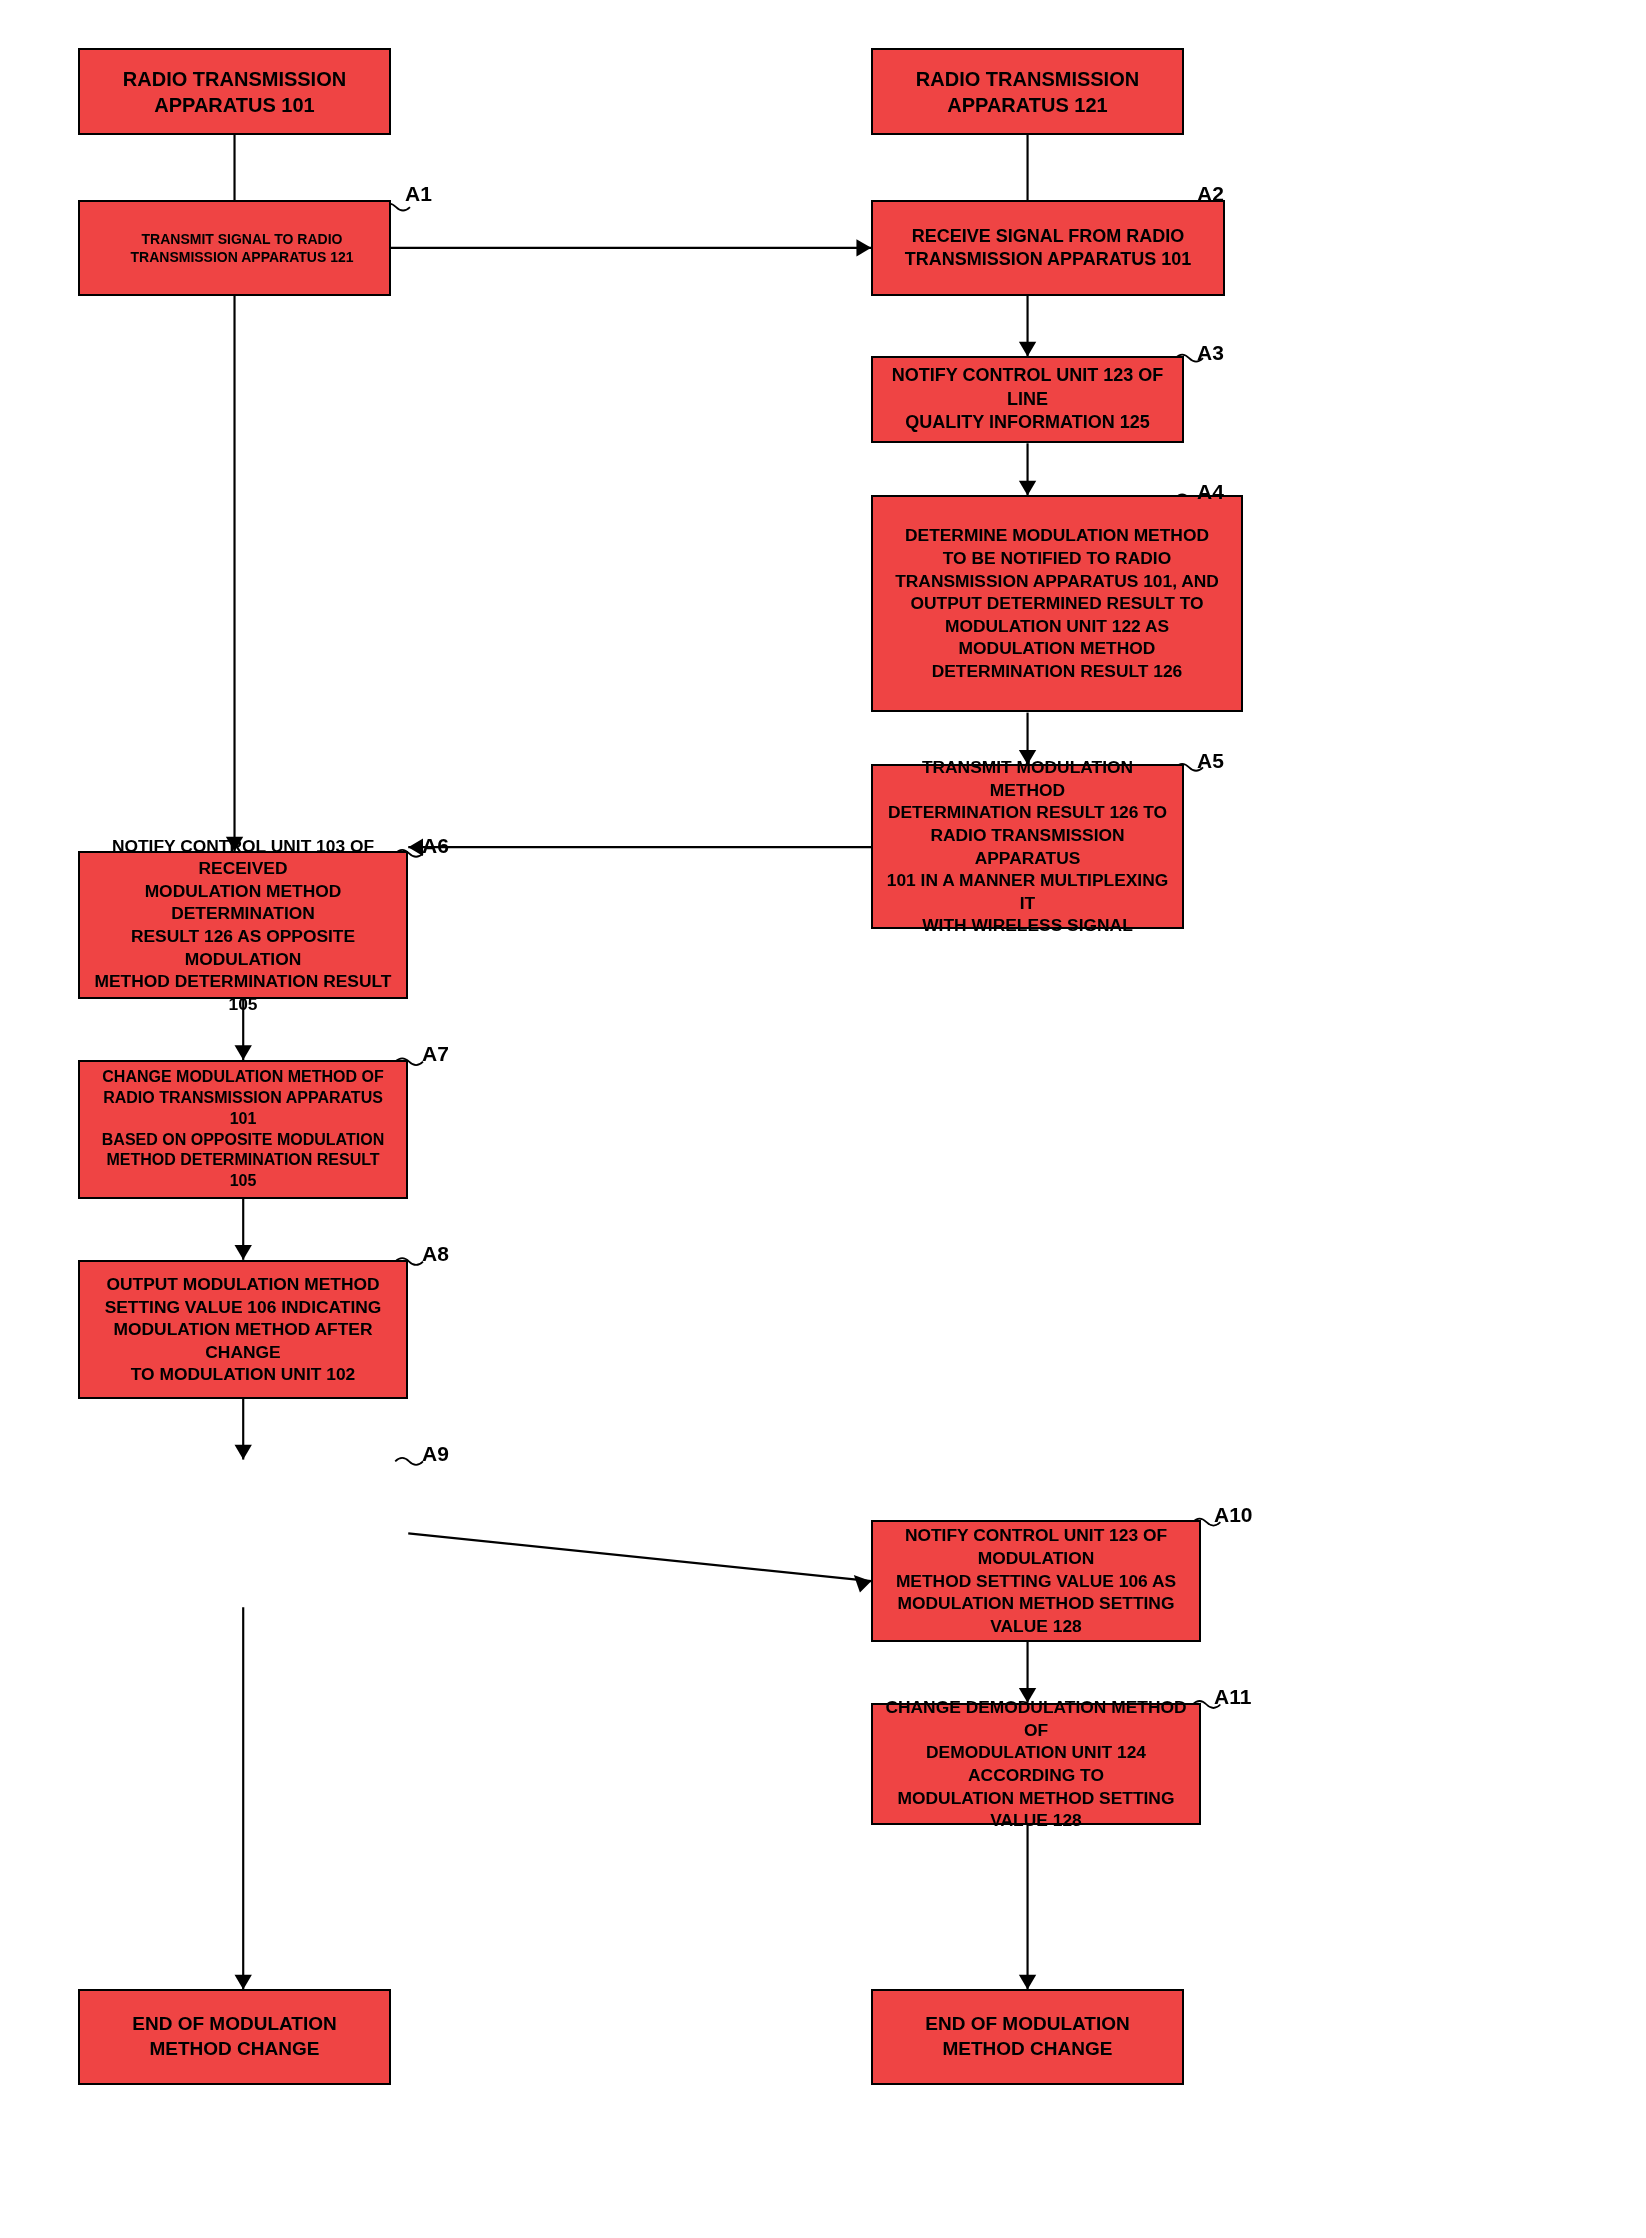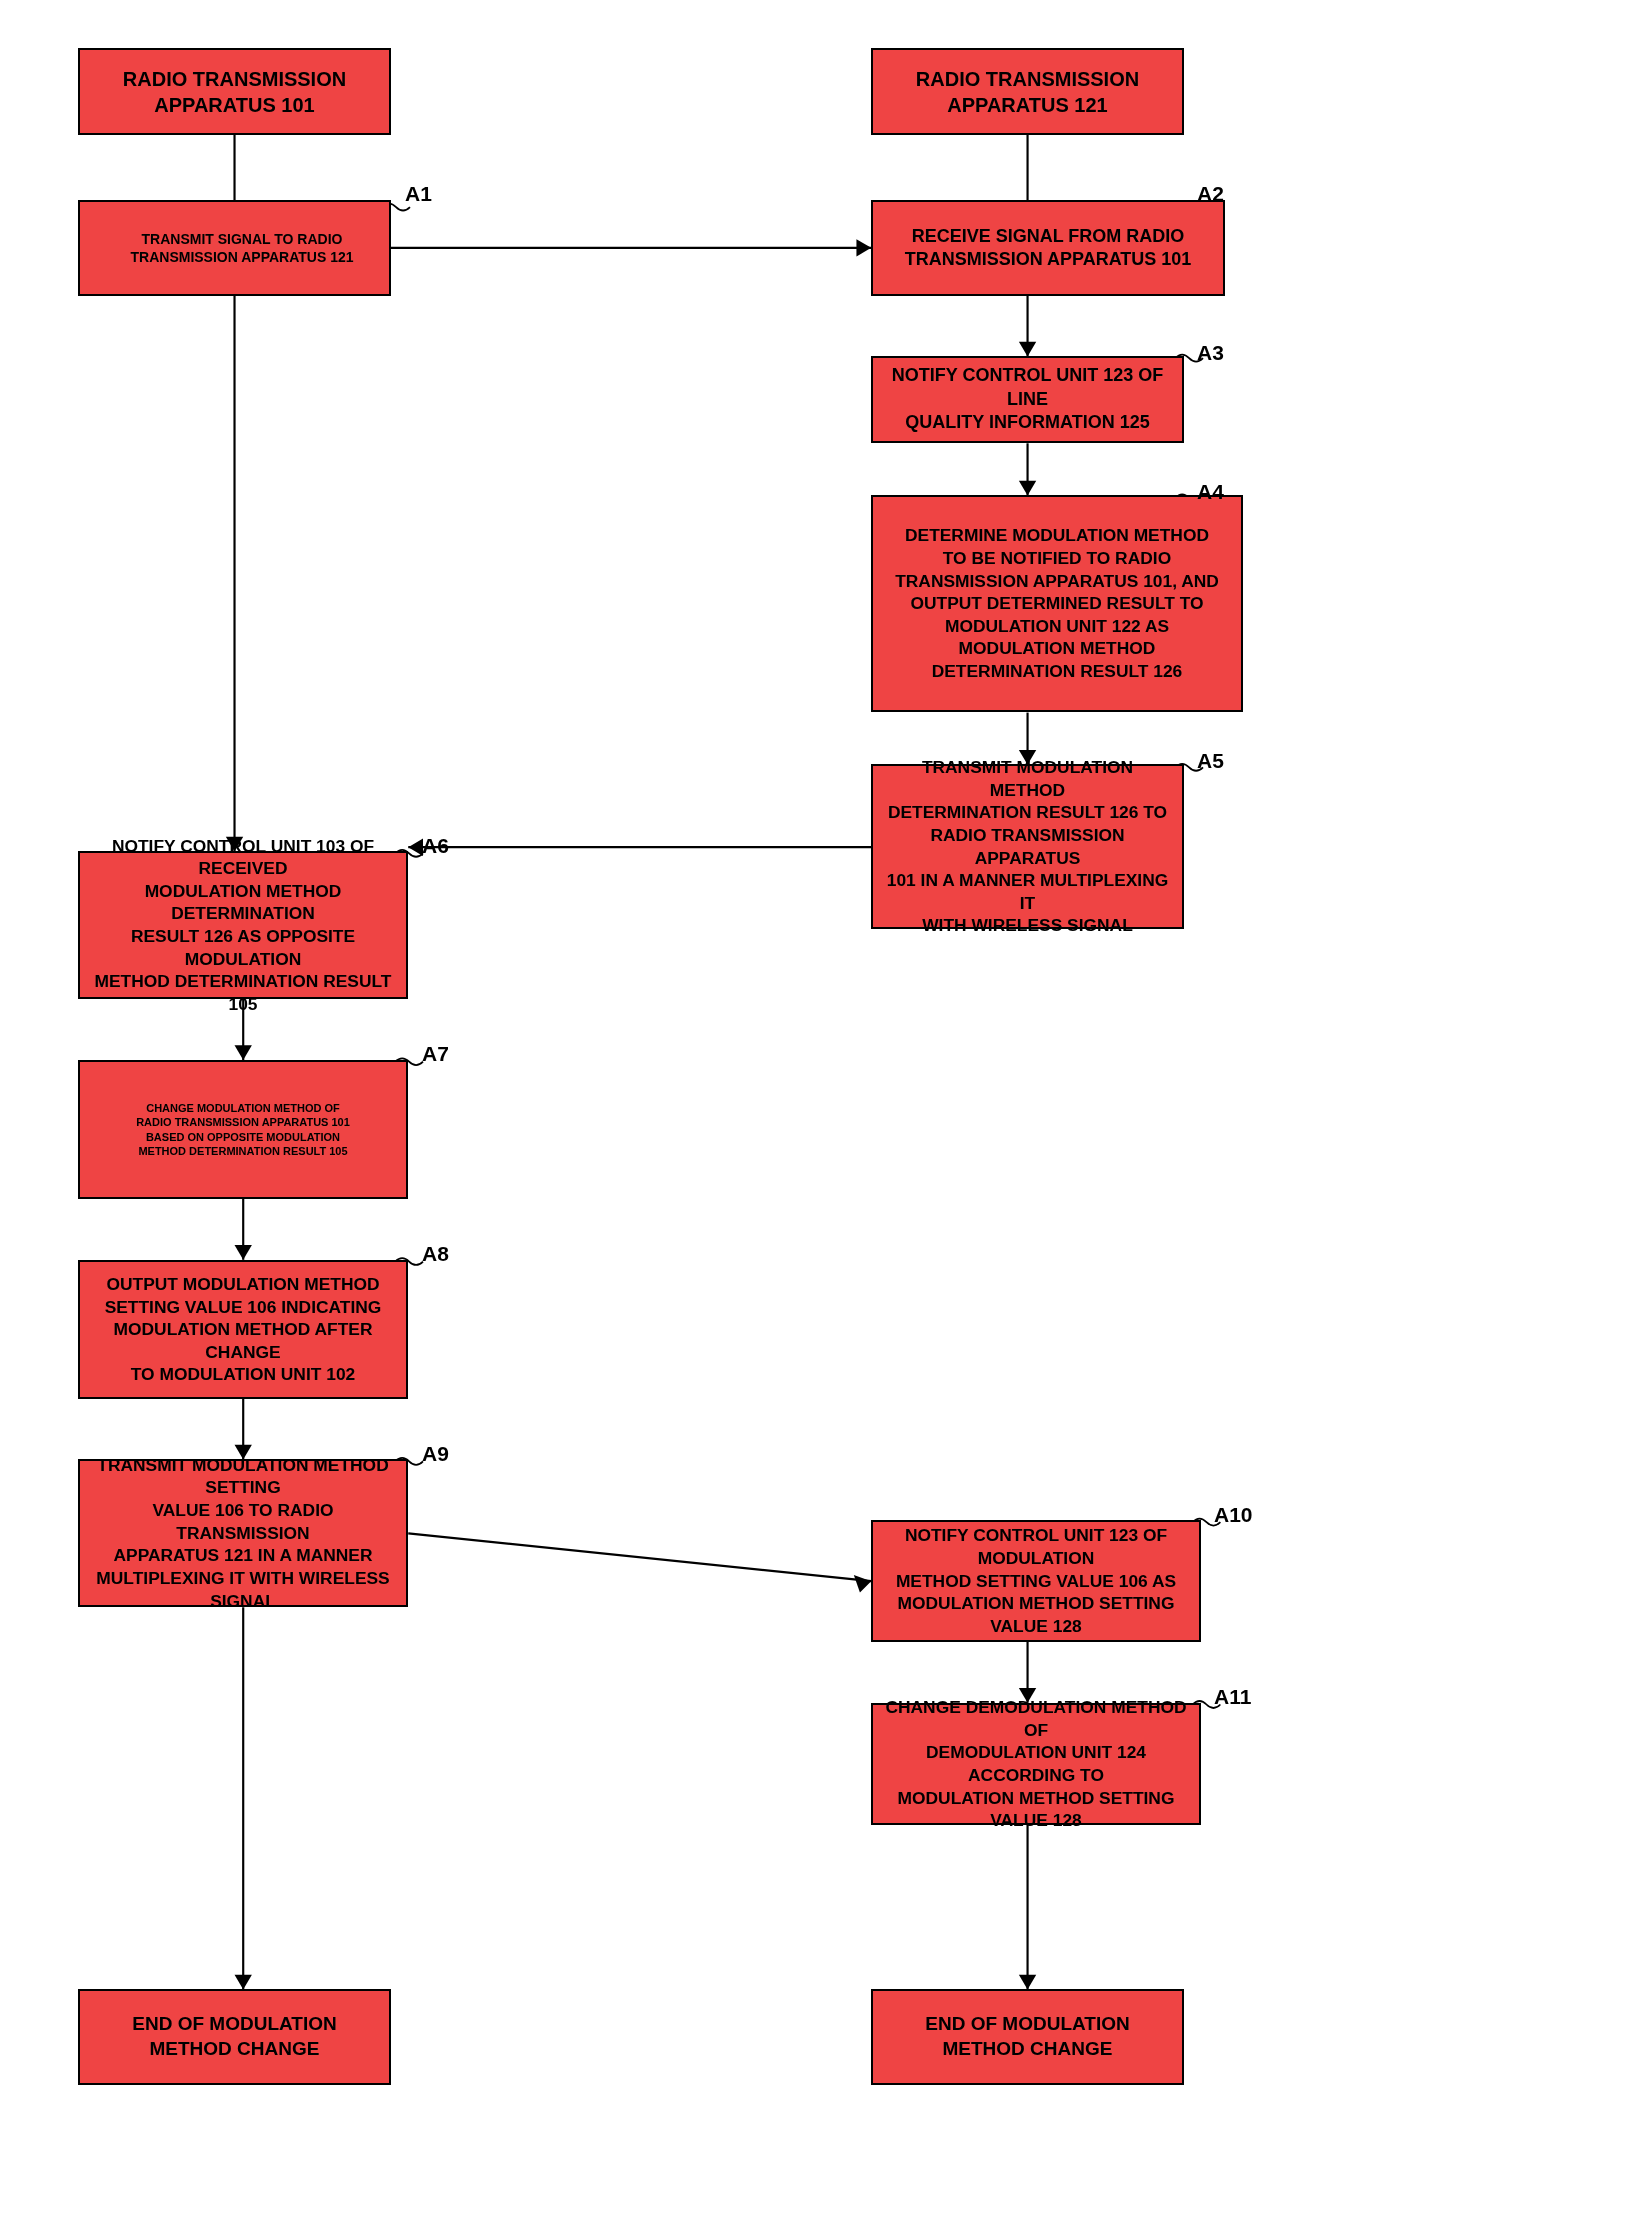--- a/index.html
+++ b/index.html
@@ -127,25 +127,24 @@
   <div class="box" style="left:871px;top:200px;width:354px;height:96px;font-size:18px;">RECEIVE SIGNAL FROM RADIO<br>TRANSMISSION APPARATUS 101</div>
 
   <div class="box" style="left:871px;top:356px;width:313px;height:87px;font-size:18px;">NOTIFY CONTROL UNIT 123 OF LINE<br>QUALITY INFORMATION 125</div>
 
   <div class="box" style="left:871px;top:495px;width:372px;height:217px;font-size:17.4px;">DETERMINE MODULATION METHOD<br>TO BE NOTIFIED TO RADIO<br>TRANSMISSION APPARATUS 101, AND<br>OUTPUT DETERMINED RESULT TO<br>MODULATION UNIT 122 AS<br>MODULATION METHOD<br>DETERMINATION RESULT 126</div>
 
   <div class="box" style="left:871px;top:764px;width:313px;height:165px;font-size:17.4px;">TRANSMIT MODULATION METHOD<br>DETERMINATION RESULT 126 TO<br>RADIO TRANSMISSION APPARATUS<br>101 IN A MANNER MULTIPLEXING IT<br>WITH WIRELESS SIGNAL</div>
 
   <div class="box" style="left:78px;top:851px;width:330px;height:148px;font-size:17.4px;">NOTIFY CONTROL UNIT 103 OF RECEIVED<br>MODULATION METHOD DETERMINATION<br>RESULT 126 AS OPPOSITE MODULATION<br>METHOD DETERMINATION RESULT 105</div>
 
-  <div class="box" style="left:78px;top:1060px;width:330px;height:139px;font-size:11px;">CHANGE MODULATION METHOD OF<br>RADIO TRANSMISSION APPARATUS 101<br>BASED ON OPPOSITE MODULATION<br>METHOD DETERMINATION RESULT 105</div>
+  <div class="box" style="left:78px;top:1060px;width:330px;height:139px;font-size:16px;">CHANGE MODULATION METHOD OF<br>RADIO TRANSMISSION APPARATUS 101<br>BASED ON OPPOSITE MODULATION<br>METHOD DETERMINATION RESULT 105</div>
 
   <div class="box" style="left:78px;top:1260px;width:330px;height:139px;font-size:17.4px;">OUTPUT MODULATION METHOD<br>SETTING VALUE 106 INDICATING<br>MODULATION METHOD AFTER CHANGE<br>TO MODULATION UNIT 102</div>
 
-  <div class="box" style="left:78px;top:1459px;width:330px;height:148px;font-size:17.4px;">TRANSMIT MODULATION METHOD SETTING<br>VALUE 106 TO RADIO TRANSMISSION<br>APPARATUS 121 IN A MANNER<br>MULTIPLEXING IT WITH WIRELESS SIGNAL</div>
 
   <div class="box" style="left:871px;top:1520px;width:330px;height:122px;font-size:17.4px;">NOTIFY CONTROL UNIT 123 OF MODULATION<br>METHOD SETTING VALUE 106 AS<br>MODULATION METHOD SETTING VALUE 128</div>
 
   <div class="box" style="left:871px;top:1703px;width:330px;height:122px;font-size:17.4px;">CHANGE DEMODULATION METHOD OF<br>DEMODULATION UNIT 124 ACCORDING TO<br>MODULATION METHOD SETTING VALUE 128</div>
 
   <div class="box" style="left:78px;top:1989px;width:313px;height:96px;font-size:19px;">END OF MODULATION<br>METHOD CHANGE</div>
 
   <div class="box" style="left:871px;top:1989px;width:313px;height:96px;font-size:19px;">END OF MODULATION<br>METHOD CHANGE</div>
 
   <div class="label" style="left:405px;top:182px;">A1</div>

